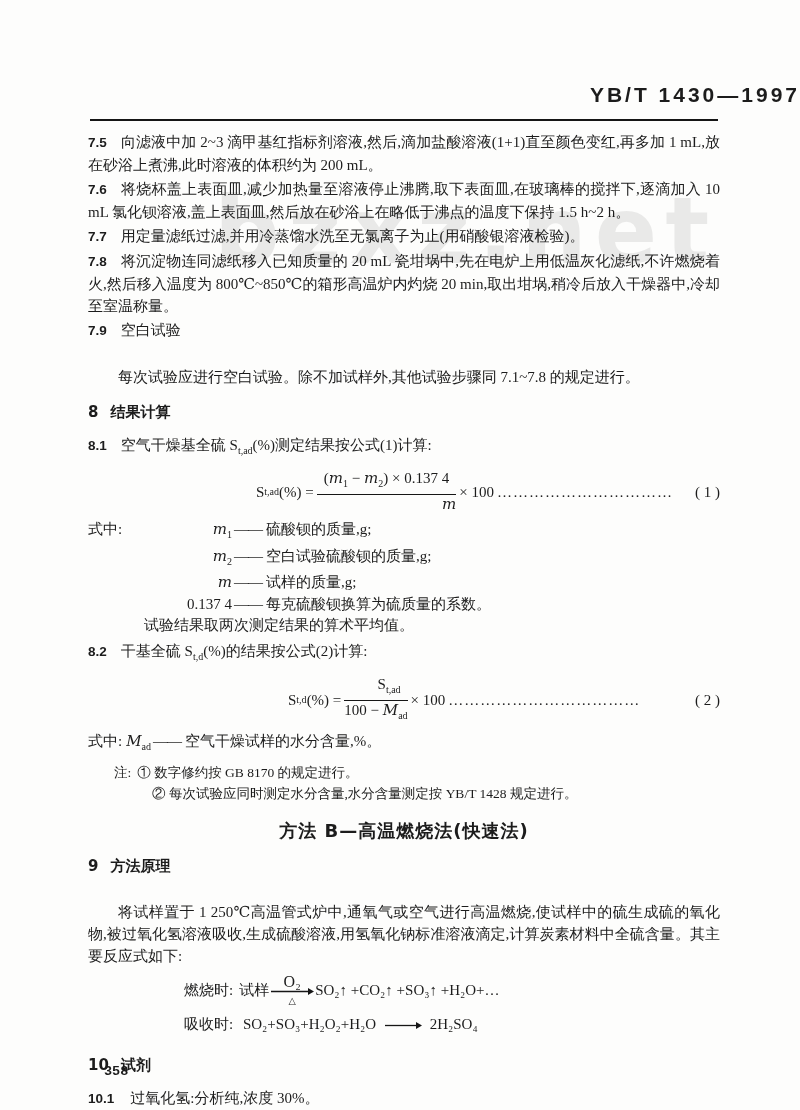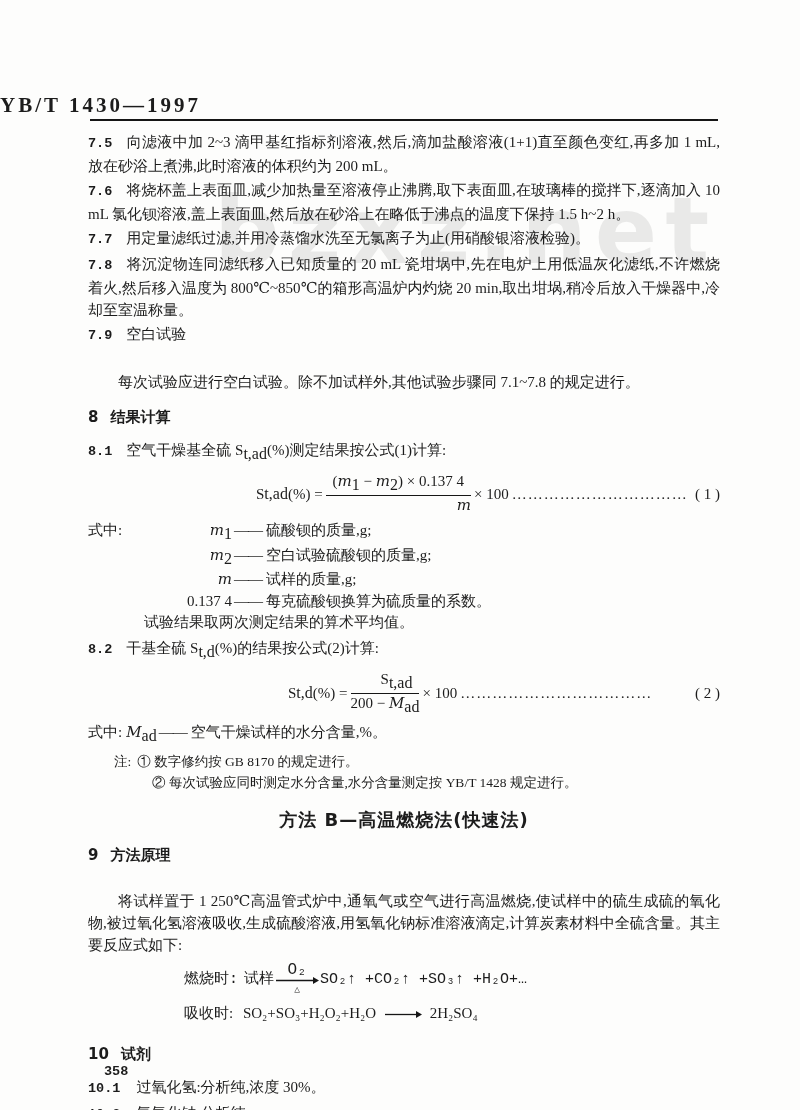--- a/index.html
+++ b/index.html
@@ -14,53 +14,53 @@
   }
   
   .watermark{
     position:absolute;left:214px;top:178px;z-index:0;
     font-family:"DejaVu Sans",sans-serif;font-weight:bold;
     font-size:92px;letter-spacing:8px;
     color:rgba(90,90,90,0.12);
     user-select:none;white-space:nowrap;
   }
   .hdr{
-    position:absolute;top:93px;left:0;width:100%;
-    text-align:left;z-index:1;
-    font-family:Liberation Serif, serif;
+    position:absolute;top:83px;left:0;width:100%;
+    text-align:right;z-index:1;
+    font-family:Liberation Sans, sans-serif;
     font-weight:bold;font-size:21px;letter-spacing:3px;
   }
   .hdr-rule{
     position:absolute;top:119px;left:90px;width:628px;height:2px;
     background:#151515;z-index:1;
   }
   .content{
     position:absolute;top:131px;left:88px;width:632px;z-index:1;
     font-size:15px;line-height:22px;
   }
   p{margin:0;}
   .clause{text-align:justify;margin-bottom:2px;}
   .cnum{
-    font-family:Liberation Mono, monospace;
+    font-family:Liberation Sans, sans-serif;
     font-weight:600;font-size:13.5px;margin-right:14px;
   }
   .indent2{text-indent:2em;text-align:justify;margin-top:24px;}
   .sec-head{
     font-family:"DejaVu Sans","Liberation Sans",sans-serif;
     font-weight:bold;font-size:15px;margin:13px 0 11px 0;
   }
   .sec-head .hnum{margin-right:12px;}
   
   .formula{display:flex;align-items:center;margin:7px 0 5px 0;}
   .f-main{white-space:nowrap;display:inline-flex;align-items:center;}
   .frac{display:inline-block;vertical-align:middle;text-align:right;margin:0 3px;}
   .fr-top{display:block;padding:0 7px 1px 7px;border-bottom:1.4px solid #161616;line-height:19px;}
   .fr-bot{display:block;line-height:19px;}
   .it{font-style:italic;font-family:"DejaVu Serif",serif;}
-  sub{font-size:16px;}
+  sub{font-size:10px;}
   .dots{flex:1;overflow:hidden;white-space:nowrap;padding:0 3px;letter-spacing:1px;color:#222;}
   .flabel{white-space:nowrap;}
   .pad1{width:168px;flex:none;}
   .pad2{width:200px;flex:none;}
   
   .defrow{display:flex;line-height:21.5px;}
   .def-intro{width:56px;flex:none;}
   .defsym{width:88px;flex:none;text-align:right;}
   .defdash{flex:none;letter-spacing:-1px;padding:0 4px 0 2px;}
   .defnote{margin-left:56px;line-height:21.5px;}
@@ -158,21 +158,21 @@
     <p class="clause" style="margin-top:3px;"><span class="cnum">8.2</span><span>干基全硫 S</span><sub>t,d</sub><span>(%)的结果按公式(2)计算:</span></p>
 
     <div class="formula">
       <span class="pad2"></span>
       <span class="f-main">
         <span>S</span>
           <sub>t,d</sub>
           <span>(%) = </span>
         <span class="frac">
           <span class="fr-top"><span>S</span><sub>t,ad</sub></span>
-          <span class="fr-bot"><span>200 − </span><span class="it">M</span><sub>ad</sub></span>
+          <span class="fr-bot"><span>100 − </span><span class="it">M</span><sub>ad</sub></span>
         </span>
         <span> × 100</span>
       </span>
       <span class="dots">………………………………</span>
       <span class="flabel">( 2 )</span>
     </div>
 
     <div class="shz2">
       <span>式中:</span>
       <span style="margin-left:4px;"><span class="it">M</span><sub>ad</sub></span>
@@ -181,21 +181,21 @@
     </div>
 
     <div class="note1"><span class="nlab">注:</span><span>① 数字修约按 GB 8170 的规定进行。</span></div>
     <div class="note2">② 每次试验应同时测定水分含量,水分含量测定按 YB/T 1428 规定进行。</div>
 
     <div class="methodb">方法 B—高温燃烧法(快速法)</div>
 
     <div class="sec-head"><span class="hnum">9</span><span>方法原理</span></div>
     <p class="indent2">将试样置于 1 250℃高温管式炉中,通氧气或空气进行高温燃烧,使试样中的硫生成硫的氧化物,被过氧化氢溶液吸收,生成硫酸溶液,用氢氧化钠标准溶液滴定,计算炭素材料中全硫含量。其主要反应式如下:</p>
 
-    <div class="rx1" style="margin-top:9px;font-family:Liberation Mono, monospace;">
+    <div class="rx1" style="margin-top:9px;">
       <span class="rxlabel">燃烧时:</span>
       <span>试样</span>
       <span class="rx-arrow">
         <span class="rx-top">O₂</span>
         <svg width="44" height="9">
             <line x1="1" y1="4.5" x2="39" y2="4.5" stroke="#161616" stroke-width="1.3"></line>
             <polygon points="38,1 44,4.5 38,8" fill="#161616"></polygon>
           </svg>
         <span class="rx-bot">△</span>
       </span>

